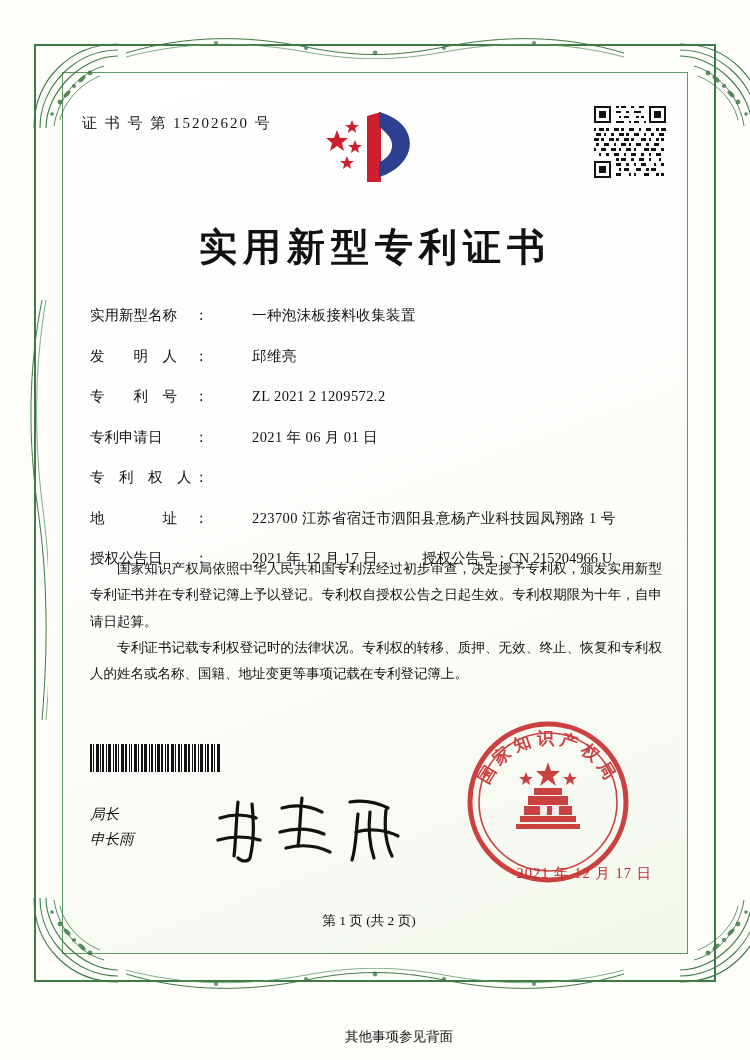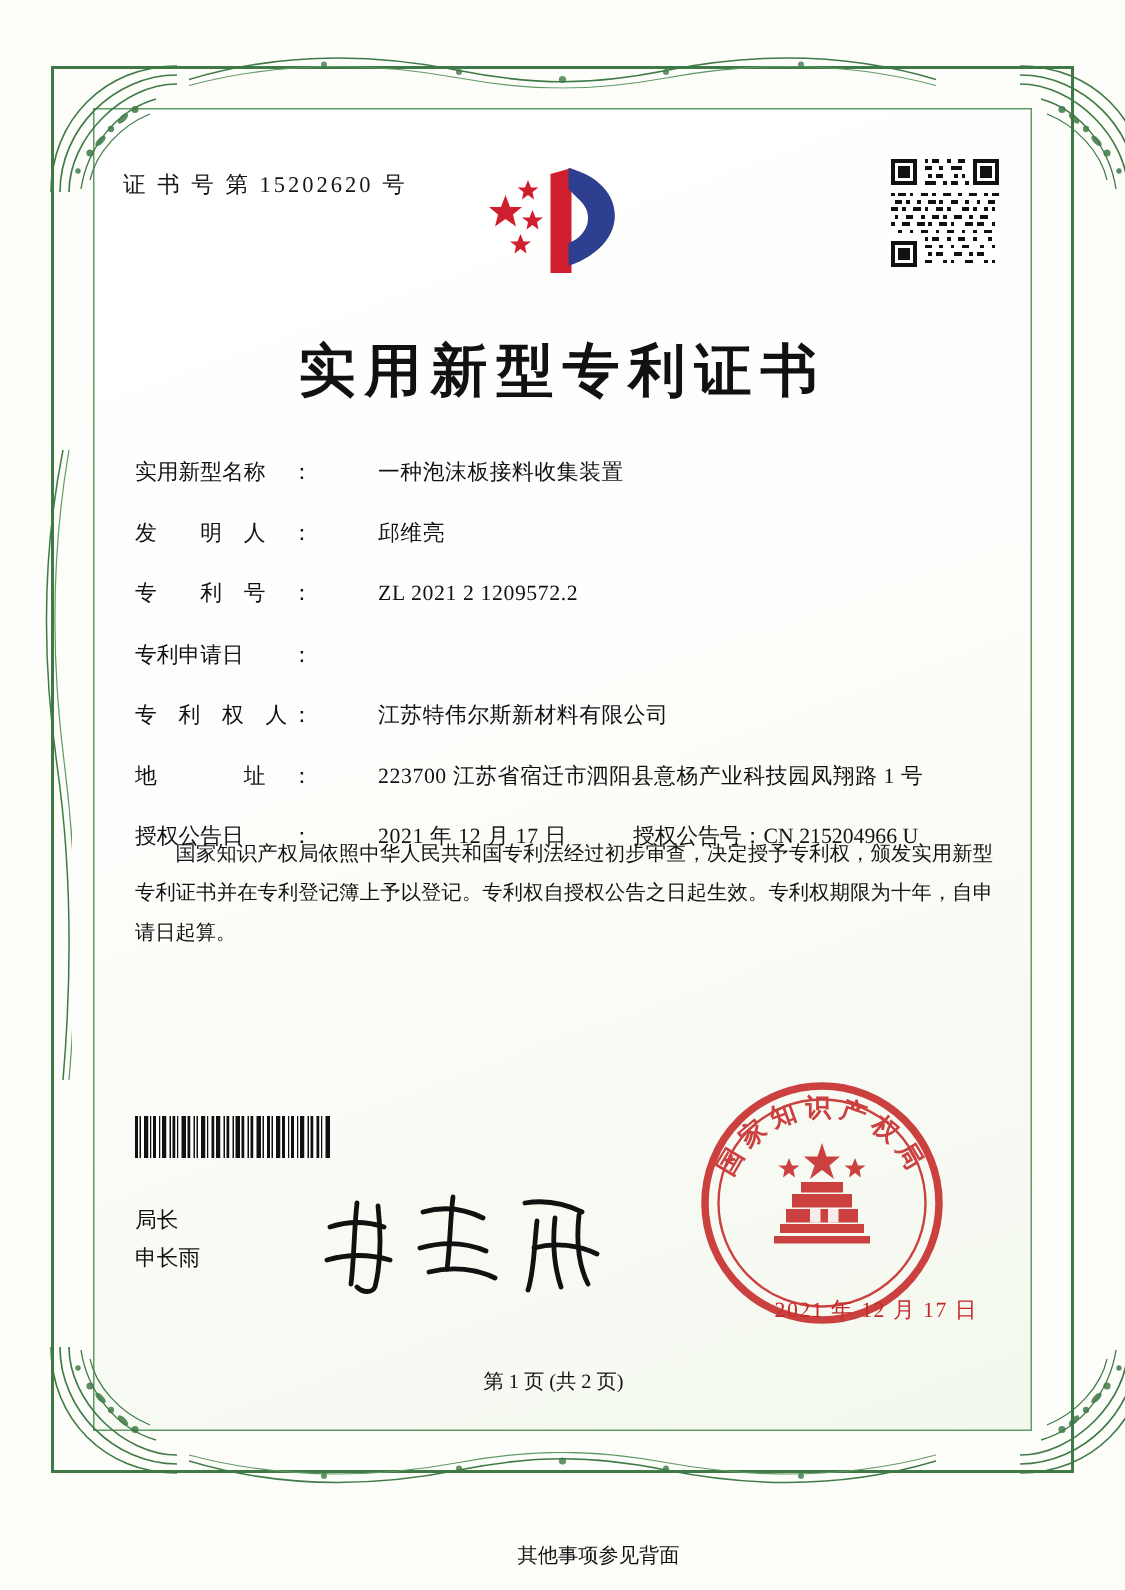--- a/index.html
+++ b/index.html
@@ -181,20 +181,21 @@
   }
 
   
   .sig-block {
     position: absolute;
     left: 28px;
     top: 730px;
     font-size: 14.5px;
     line-height: 1.7;
     color: #111;
+    font-style: italic;
   }
   .signature {
     position: absolute;
     left: 148px;
     top: 716px;
     width: 210px;
     height: 80px;
   }
 
   
@@ -494,42 +495,43 @@
         <span class="field-value">邱维亮</span>
       </div>
       <div class="field-row">
         <span class="field-label">专　　利　号</span>
         <span class="field-colon">：</span>
         <span class="field-value">ZL 2021 2 1209572.2</span>
       </div>
       <div class="field-row">
         <span class="field-label">专利申请日</span>
         <span class="field-colon">：</span>
+        <span class="field-value">2021 年 06 月 01 日</span>
       </div>
       <div class="field-row">
         <span class="field-label">专　利　权　人</span>
         <span class="field-colon">：</span>
-        <span class="field-value">江苏特伟尔斯新材料有限公司</span>
       </div>
       <div class="field-row">
         <span class="field-label">地　　　　址</span>
         <span class="field-colon">：</span>
         <span class="field-value">223700 江苏省宿迁市泗阳县意杨产业科技园凤翔路 1 号</span>
       </div>
       <div class="field-row dual">
         <span class="field-label">授权公告日</span>
         <span class="field-colon">：</span>
         <span class="field-value">2021 年 12 月 17 日</span>
         <span class="sub-label">授权公告号：</span>
         <span>CN 215204966 U</span>
       </div>
     </div>
 
     <div class="paragraphs">
       <p>国家知识产权局依照中华人民共和国专利法经过初步审查，决定授予专利权，颁发实用新型专利证书并在专利登记簿上予以登记。专利权自授权公告之日起生效。专利权期限为十年，自申请日起算。</p>
+      <p>专利证书记载专利权登记时的法律状况。专利权的转移、质押、无效、终止、恢复和专利权人的姓名或名称、国籍、地址变更等事项记载在专利登记簿上。</p>
     </div>
 
     <div class="barcode">
       <i style="width:2px"></i>
         <i style="width:1px;background:#fff"></i>
       <i style="width:1px"></i>
         <i style="width:2px;background:#fff"></i>
       <i style="width:3px"></i>
         <i style="width:1px;background:#fff"></i>
       <i style="width:1px"></i>

